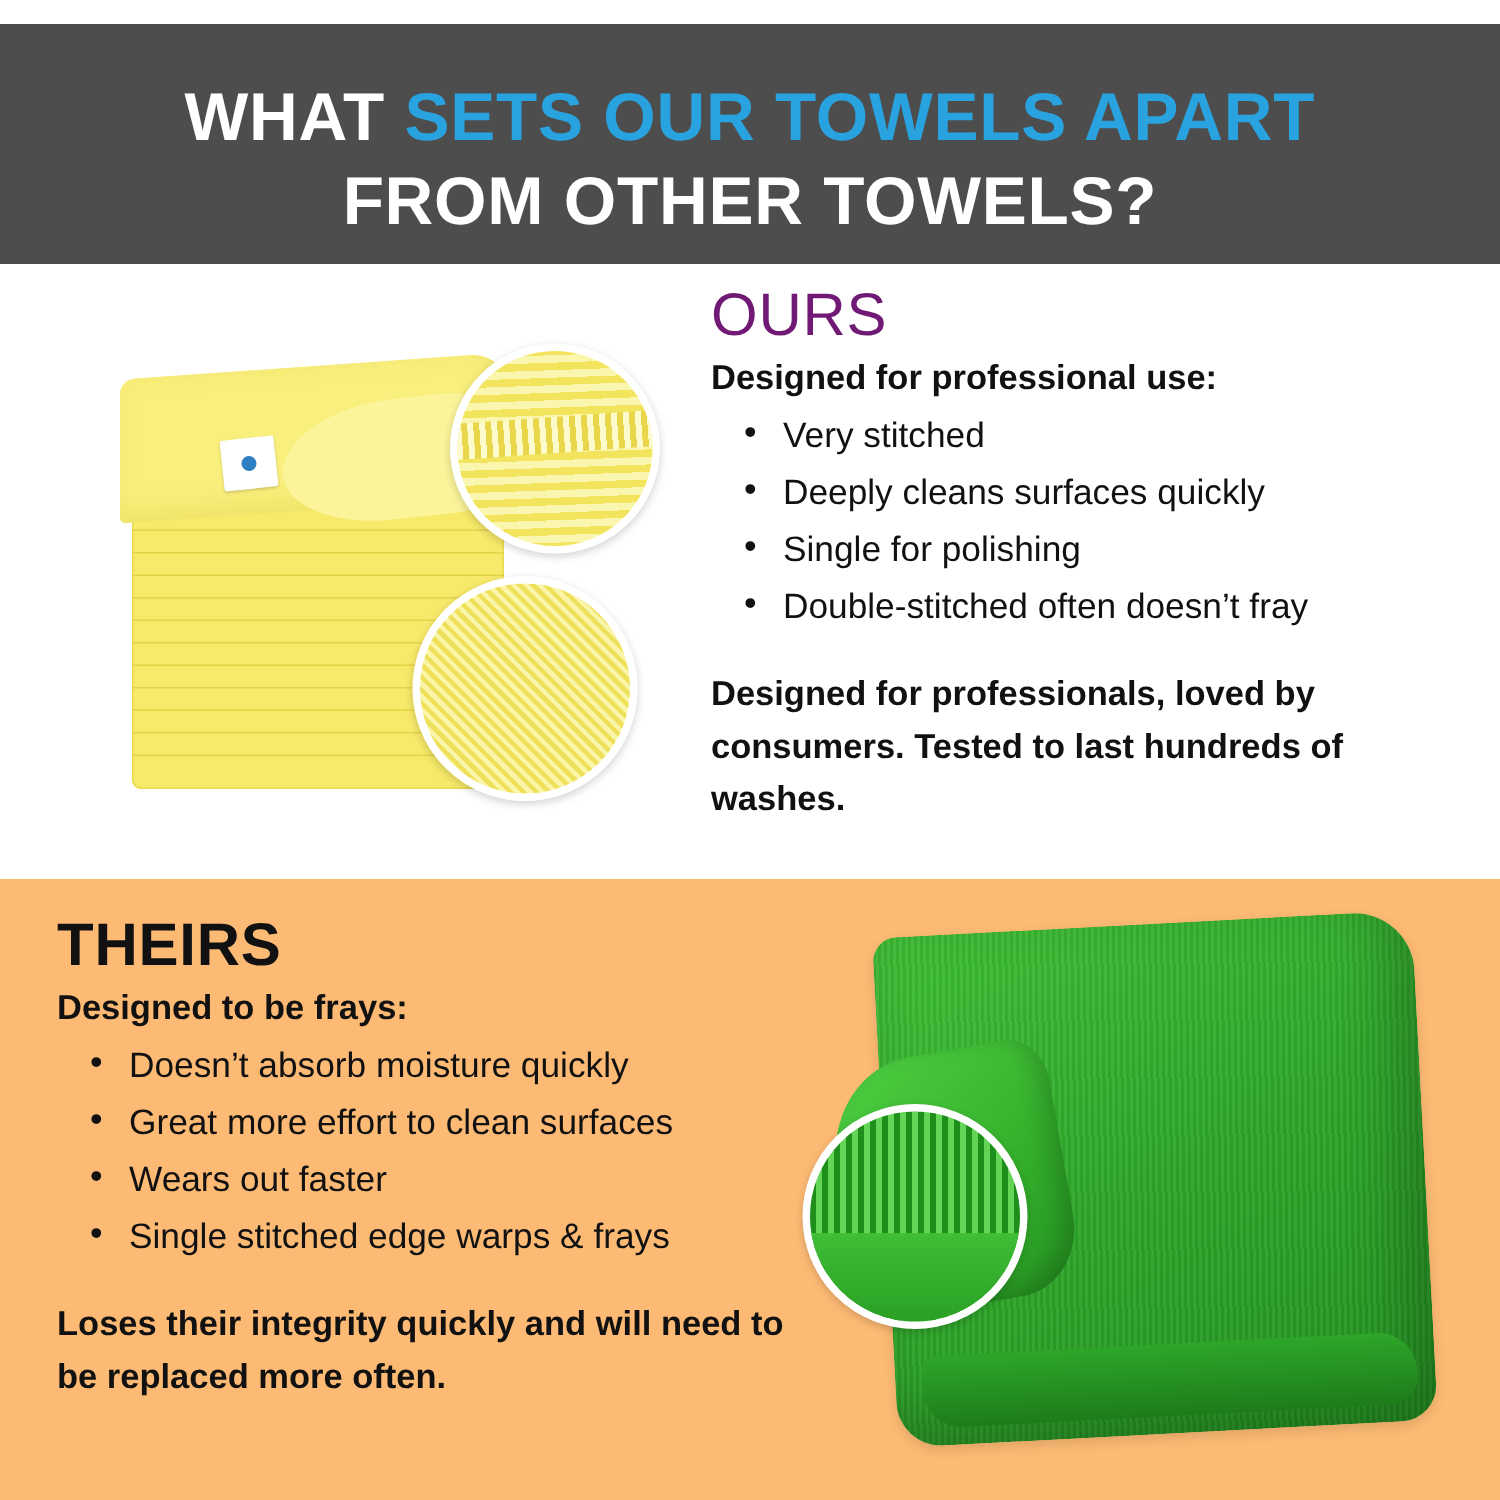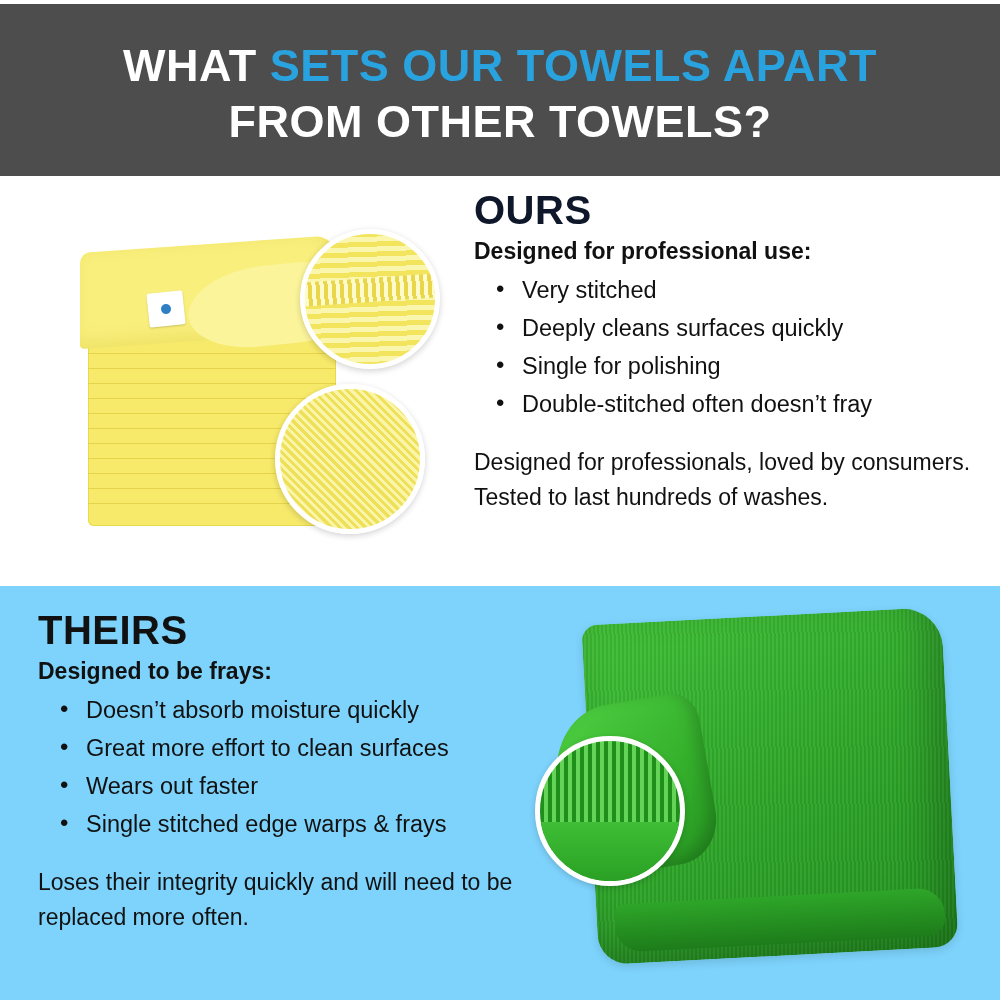--- a/index.html
+++ b/index.html
@@ -14,21 +14,21 @@
   .page {
     position: relative;
     width: 1000px;
     height: 1000px;
     background: #ffffff;
   }
 
   
   .header {
     position: absolute;
-    left: 0; top: 4px;
+    left: 0; top: 16px;
     width: 1000px;
     height: 176px;
     background: #4d4d4d;
     display: flex;
     flex-direction: column;
     align-items: center;
     justify-content: center;
     text-align: center;
     padding-top: 4px;
   }
@@ -159,22 +159,22 @@
   }
 
   .ours-text {
     position: absolute;
     left: 474px;
     top: 14px;
     width: 510px;
   }
   .ours-heading {
     font-size: 40px;
-    font-weight: bold;
-    color: #0f172a;
+    font-weight: normal;
+    color: #701a75;
     letter-spacing: .5px;
     line-height: 1;
     margin-bottom: 8px;
   }
   .sub-bold {
     font-size: 23px;
     font-weight: bold;
     color: #111111;
     margin-bottom: 6px;
   }
@@ -193,34 +193,34 @@
   ul.bullets li::before {
     content: "\2022";
     position: absolute;
     left: 0;
     top: -1px;
     font-size: 24px;
     color: #111111;
   }
   .closing-bold {
     font-size: 23px;
-    font-weight: normal;
+    font-weight: bold;
     color: #111111;
     line-height: 1.52;
     margin-top: 22px;
     max-width: 500px;
   }
 
   
   .theirs-section {
     position: absolute;
     left: 0; top: 586px;
     width: 1000px;
     height: 414px;
-    background: #7dd3fc;
+    background: #fdba74;
   }
   .theirs-text {
     position: absolute;
     left: 38px;
     top: 24px;
     width: 520px;
   }
   .theirs-heading {
     font-size: 40px;
     font-weight: bold;

